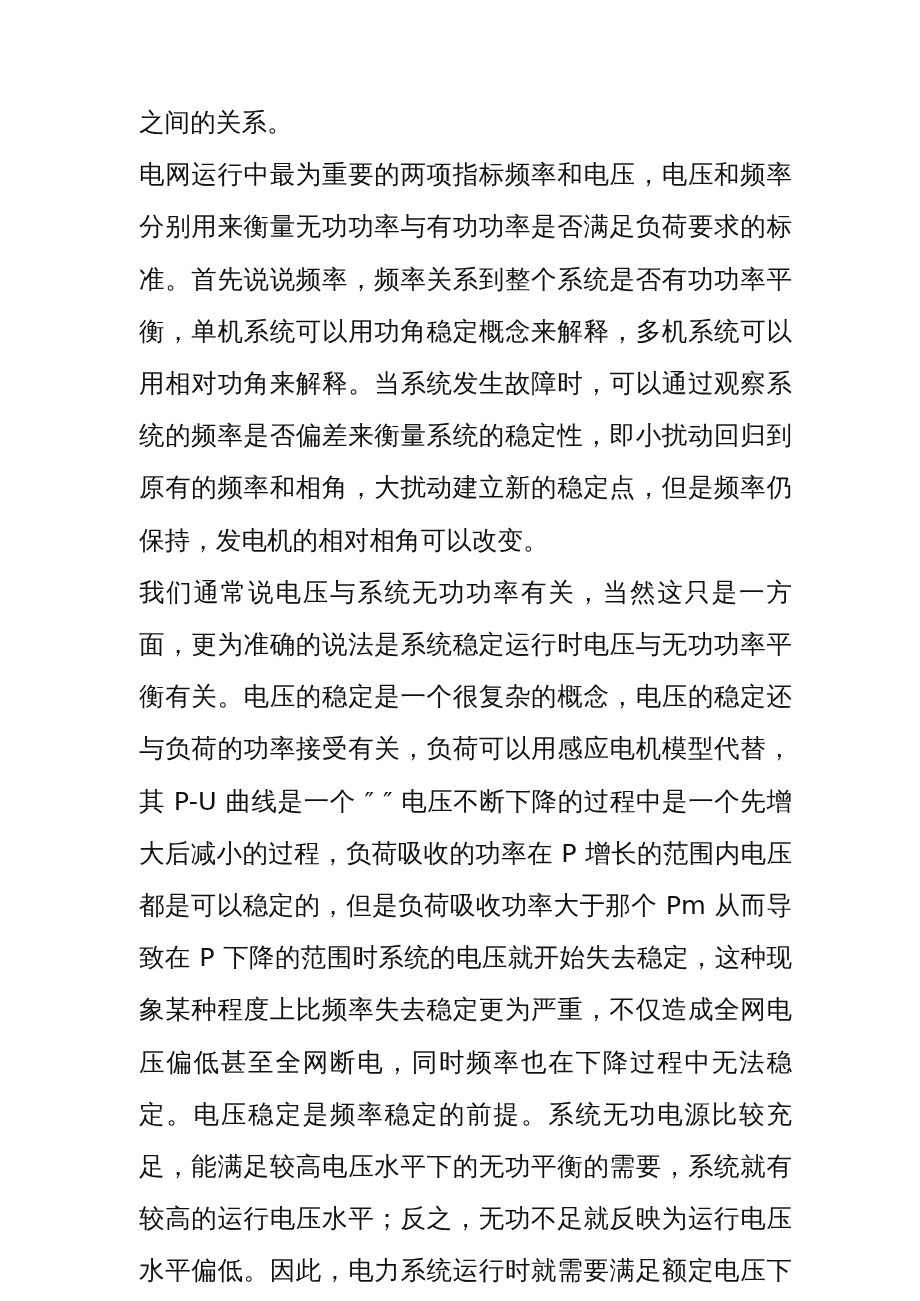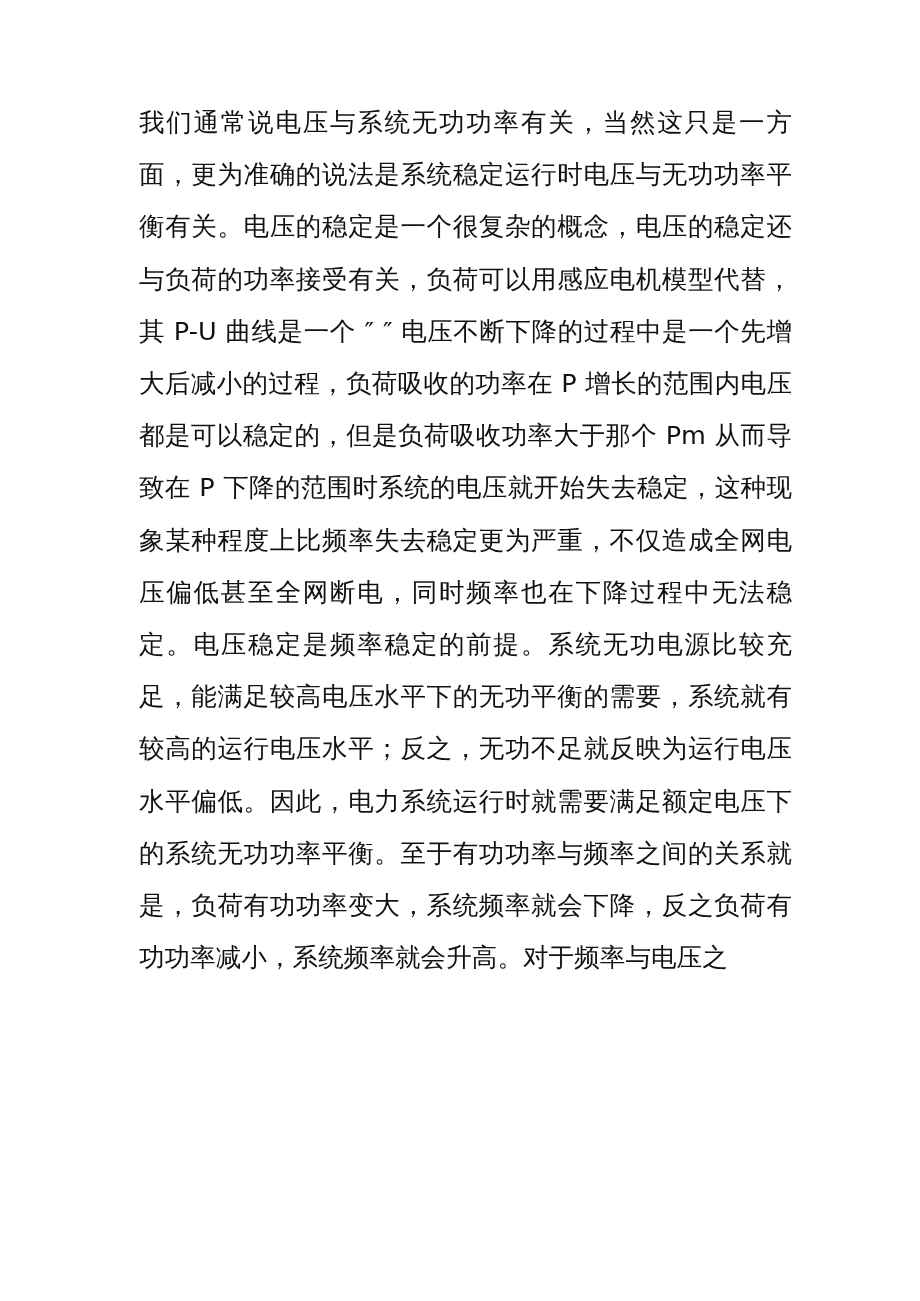--- a/index.html
+++ b/index.html
@@ -56,18 +56,20 @@
   .para.no-stretch:after {
     content: none;
   }
 </style>
 </head>
 <body>
 
 <div class="page">
   <div class="text-column">
 
+    <p class="para no-stretch">之间的关系。</p>
 
+    <p class="para no-stretch">电网运行中最为重要的两项指标频率和电压，电压和频率分别用来衡量无功功率与有功功率是否满足负荷要求的标准。首先说说频率，频率关系到整个系统是否有功功率平衡，单机系统可以用功角稳定概念来解释，多机系统可以用相对功角来解释。当系统发生故障时，可以通过观察系统的频率是否偏差来衡量系统的稳定性，即小扰动回归到原有的频率和相角，大扰动建立新的稳定点，但是频率仍保持，发电机的相对相角可以改变。</p>
 
     <p class="para no-stretch">我们通常说电压与系统无功功率有关，当然这只是一方面，更为准确的说法是系统稳定运行时电压与无功功率平衡有关。电压的稳定是一个很复杂的概念，电压的稳定还与负荷的功率接受有关，负荷可以用感应电机模型代替，其 P-U 曲线是一个 ″ ″ 电压不断下降的过程中是一个先增大后减小的过程，负荷吸收的功率在 P 增长的范围内电压都是可以稳定的，但是负荷吸收功率大于那个 Pm 从而导致在 P 下降的范围时系统的电压就开始失去稳定，这种现象某种程度上比频率失去稳定更为严重，不仅造成全网电压偏低甚至全网断电，同时频率也在下降过程中无法稳定。电压稳定是频率稳定的前提。系统无功电源比较充足，能满足较高电压水平下的无功平衡的需要，系统就有较高的运行电压水平；反之，无功不足就反映为运行电压水平偏低。因此，电力系统运行时就需要满足额定电压下的系统无功功率平衡。至于有功功率与频率之间的关系就是，负荷有功功率变大，系统频率就会下降，反之负荷有功功率减小，系统频率就会升高。对于频率与电压之</p>
 
   </div>
 </div>
 
 </body></html>

